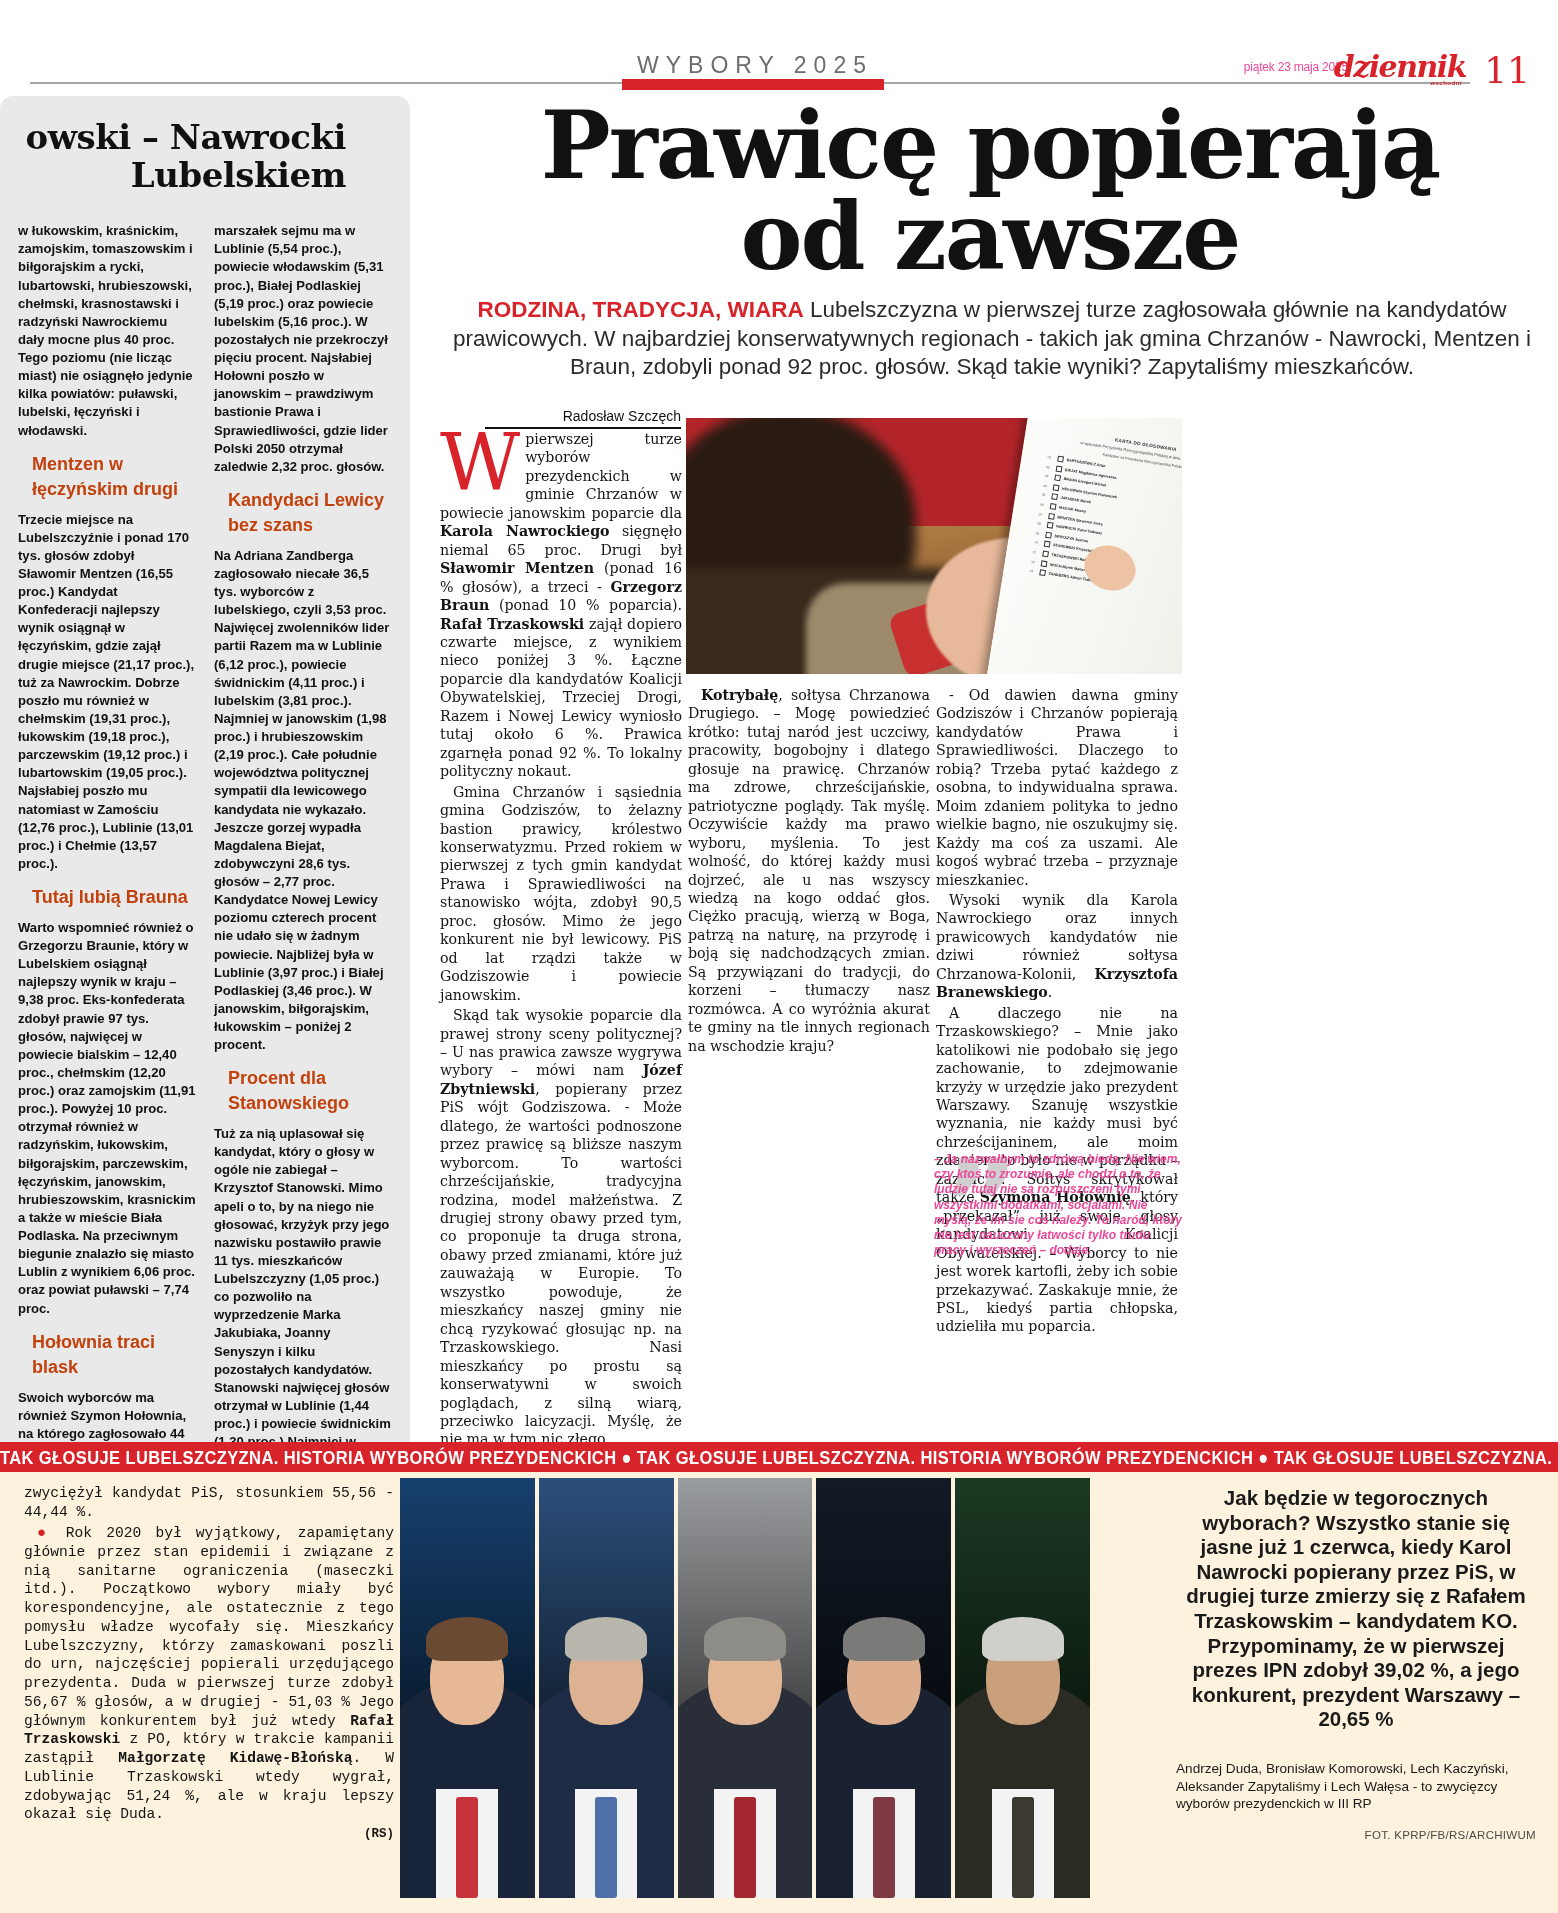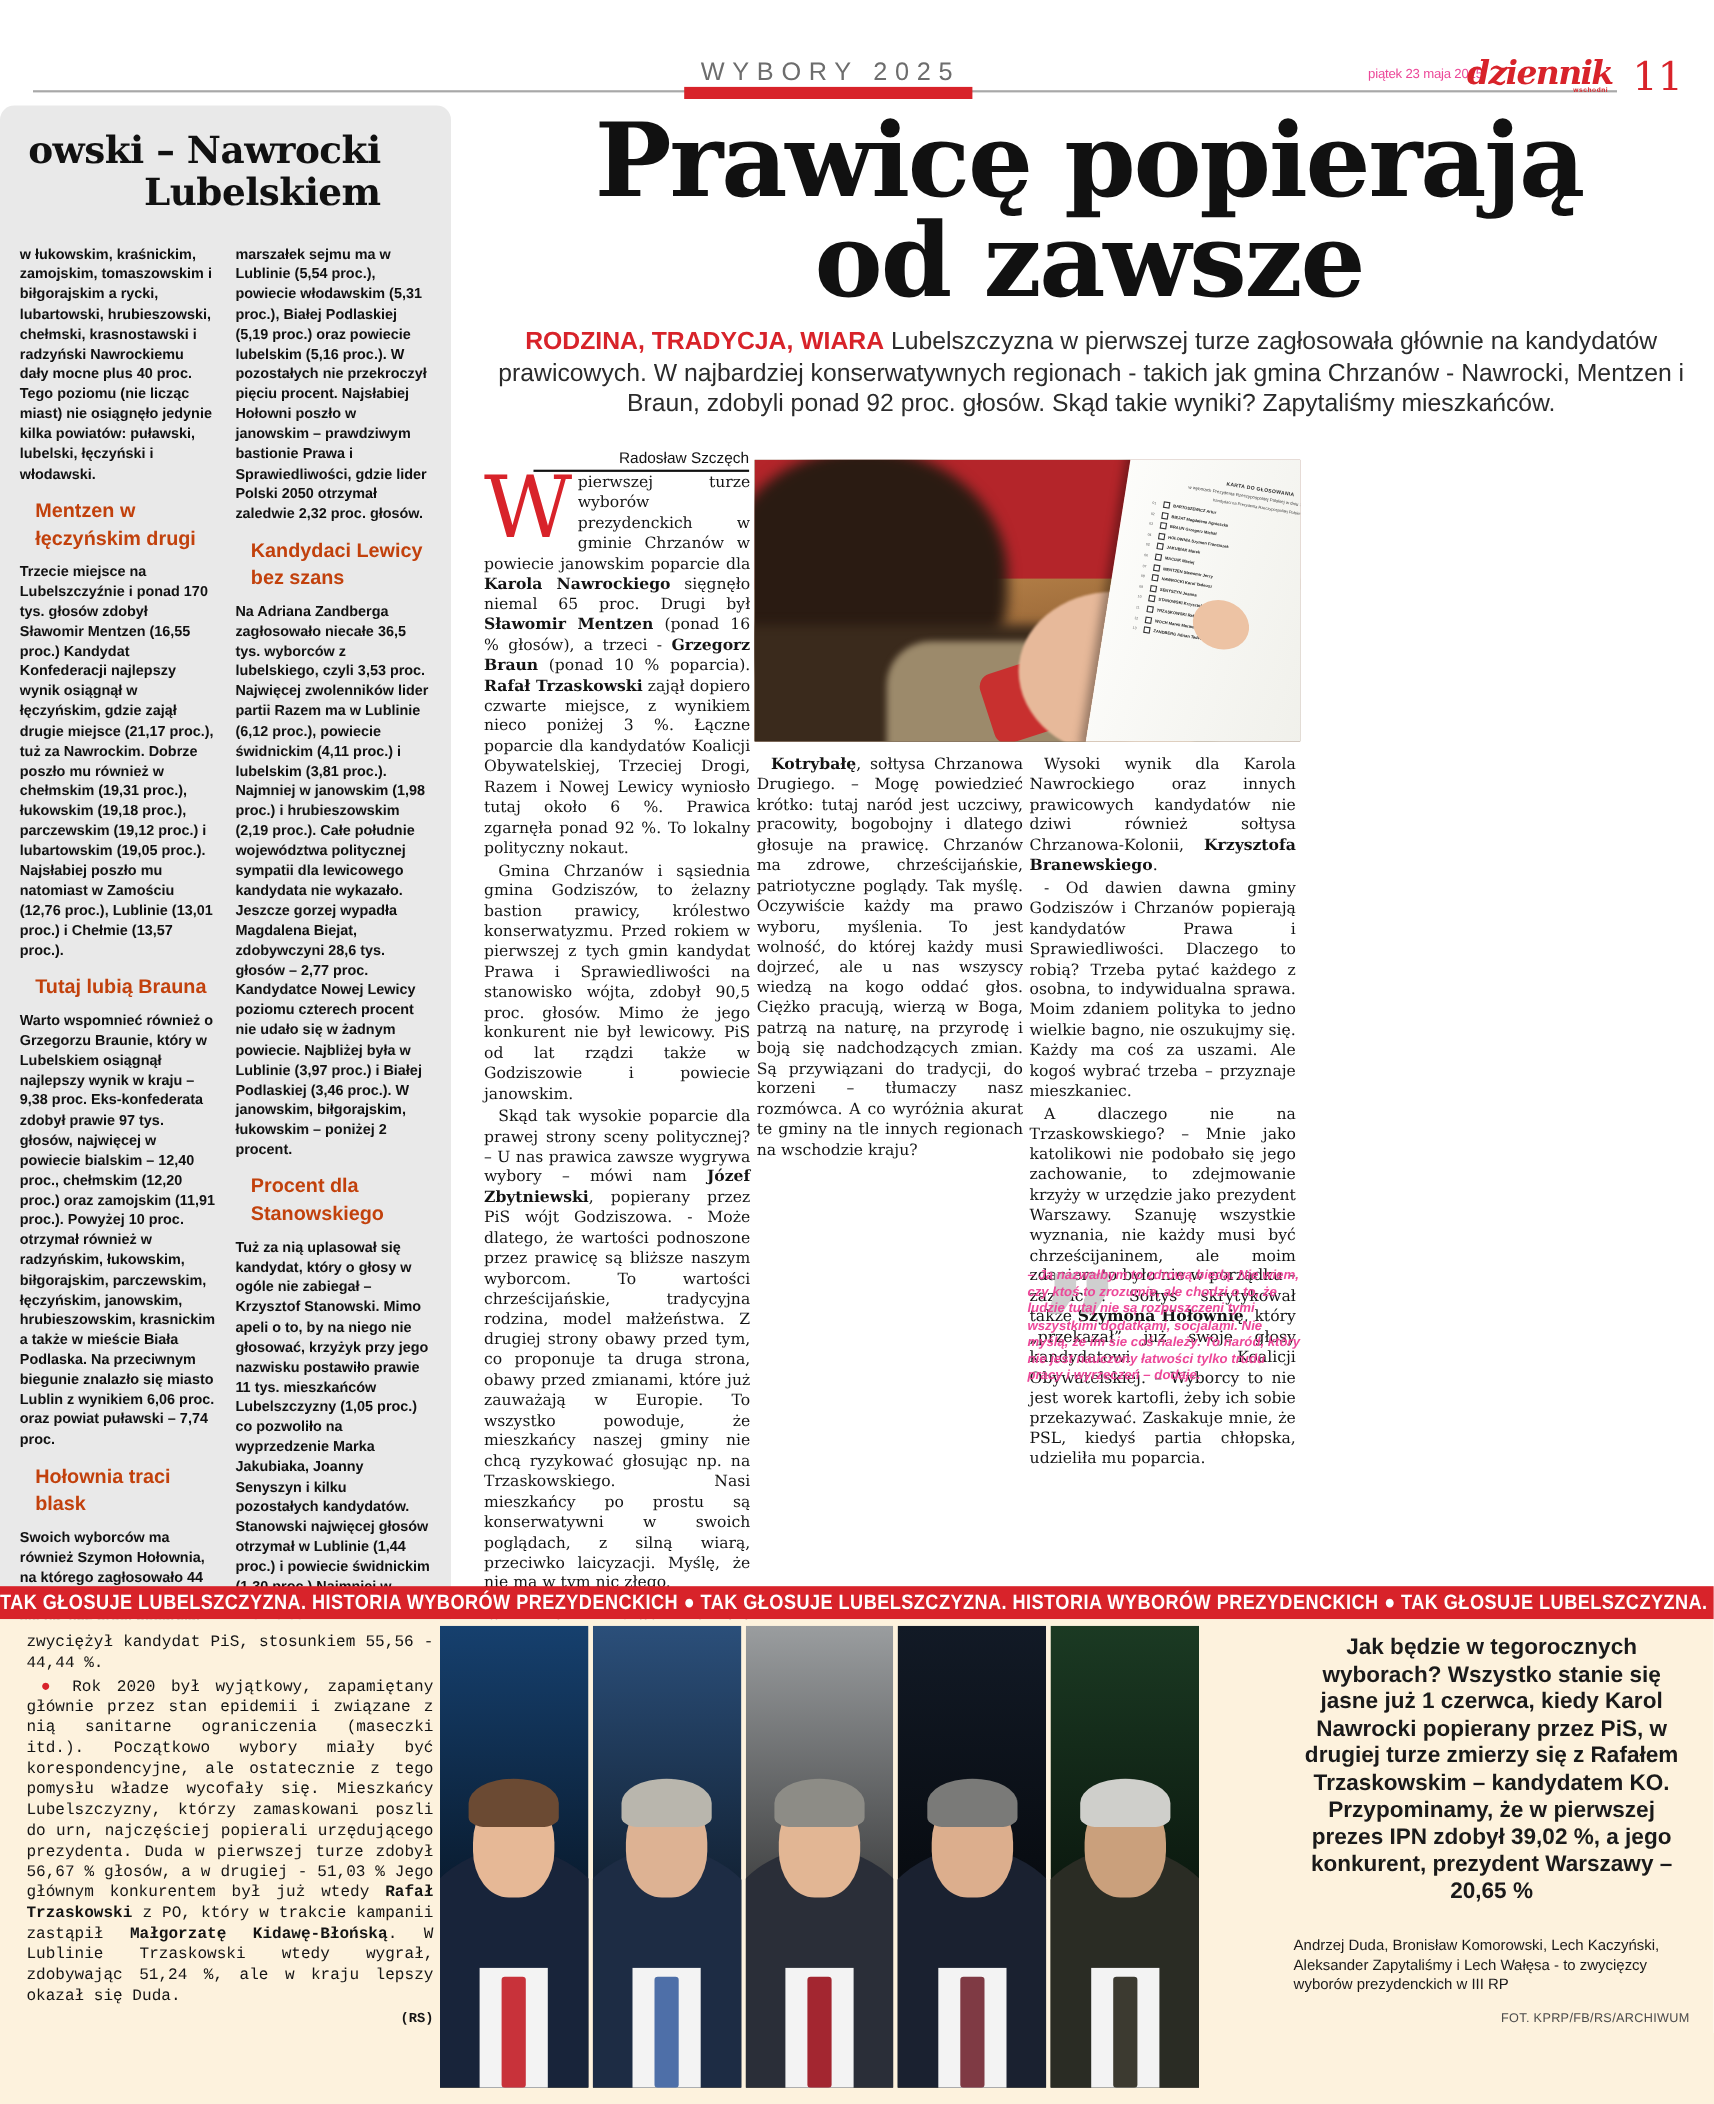--- a/index.html
+++ b/index.html
@@ -352,22 +352,22 @@
   <div class="art-col" id="col1">
       <p class="noind"><span class="dropcap">W</span>pierwszej turze wyborów prezydenckich w gminie Chrzanów w powiecie janowskim poparcie dla <b>Karola Nawrockiego</b> sięgnęło niemal 65 proc. Drugi był <b>Sławomir Mentzen</b> (ponad 16 % głosów), a trzeci - <b>Grzegorz Braun</b> (ponad 10 % poparcia). <b>Rafał Trzaskowski</b> zajął dopiero czwarte miejsce, z wynikiem nieco poniżej 3 %. Łączne poparcie dla kandydatów Koalicji Obywatelskiej, Trzeciej Drogi, Razem i Nowej Lewicy wyniosło tutaj około 6 %. Prawica zgarnęła ponad 92 %. To lokalny polityczny nokaut.</p>
       <p>Gmina Chrzanów i sąsiednia gmina Godziszów, to żelazny bastion prawicy, królestwo konserwatyzmu. Przed rokiem w pierwszej z tych gmin kandydat Prawa i Sprawiedliwości na stanowisko wójta, zdobył 90,5 proc. głosów. Mimo że jego konkurent nie był lewicowy. PiS od lat rządzi także w Godziszowie i powiecie janowskim.</p>
       <p>Skąd tak wysokie poparcie dla prawej strony sceny politycznej? – U nas prawica zawsze wygrywa wybory – mówi nam <b>Józef Zbytniewski</b>, popierany przez PiS wójt Godziszowa. - Może dlatego, że wartości podnoszone przez prawicę są bliższe naszym wyborcom. To wartości chrześcijańskie, tradycyjna rodzina, model małżeństwa. Z drugiej strony obawy przed tym, co proponuje ta druga strona, obawy przed zmianami, które już zauważają w Europie. To wszystko powoduje, że mieszkańcy naszej gminy nie chcą ryzykować głosując np. na Trzaskowskiego. Nasi mieszkańcy po prostu są konserwatywni w swoich poglądach, z silną wiarą, przeciwko laicyzacji. Myślę, że nie ma w tym nic złego.</p>
       <p>O powody tak silnego poparcia dla prawicy zapytaliśmy również <b>Ryszarda</b></p>
     </div>
   <div class="art-col" id="col2">
       <p><b>Kotrybałę</b>, sołtysa Chrzanowa Drugiego. – Mogę powiedzieć krótko: tutaj naród jest uczciwy, pracowity, bogobojny i dlatego głosuje na prawicę. Chrzanów ma zdrowe, chrześcijańskie, patriotyczne poglądy. Tak myślę. Oczywiście każdy ma prawo wyboru, myślenia. To jest wolność, do której każdy musi dojrzeć, ale u nas wszyscy wiedzą na kogo oddać głos. Ciężko pracują, wierzą w Boga, patrzą na naturę, na przyrodę i boją się nadchodzących zmian. Są przywiązani do tradycji, do korzeni – tłumaczy nasz rozmówca. A co wyróżnia akurat te gminy na tle innych regionach na wschodzie kraju?</p>
     </div>
   <div class="art-col" id="col3">
+      <p>- Od dawien dawna gminy Godziszów i Chrzanów popierają kandydatów Prawa i Sprawiedliwości. Dlaczego to robią? Trzeba pytać każdego z osobna, to indywidualna sprawa. Moim zdaniem polityka to jedno wielkie bagno, nie oszukujmy się. Każdy ma coś za uszami. Ale kogoś wybrać trzeba – przyznaje mieszkaniec.</p>
       <p>Wysoki wynik dla Karola Nawrockiego oraz innych prawicowych kandydatów nie dziwi również sołtysa Chrzanowa-Kolonii, <b>Krzysztofa Branewskiego</b>.</p>
-      <p>- Od dawien dawna gminy Godziszów i Chrzanów popierają kandydatów Prawa i Sprawiedliwości. Dlaczego to robią? Trzeba pytać każdego z osobna, to indywidualna sprawa. Moim zdaniem polityka to jedno wielkie bagno, nie oszukujmy się. Każdy ma coś za uszami. Ale kogoś wybrać trzeba – przyznaje mieszkaniec.</p>
       <p>A dlaczego nie na Trzaskowskiego? – Mnie jako katolikowi nie podobało się jego zachowanie, to zdejmowanie krzyży w urzędzie jako prezydent Warszawy. Szanuję wszystkie wyznania, nie każdy musi być chrześcijaninem, ale moim zdaniem to było nie w porządku – zaznacza. Sołtys skrytykował także <b>Szymona Hołownię</b>, który „przekazał” już swoje głosy kandydatowi Koalicji Obywatelskiej. – Wyborcy to nie jest worek kartofli, żeby ich sobie przekazywać. Zaskakuje mnie, że PSL, kiedyś partia chłopska, udzieliła mu poparcia.</p>
     </div>
   <div class="art-col" id="col4"></div>
 
   <div class="pullq">
     <div class="pq-mark">”</div>
     <div class="pq-text">– Ja nazwałbym to zdrową biedą. Nie wiem, czy ktoś to zrozumie, ale chodzi o to, że ludzie tutaj nie są rozpuszczeni tymi wszystkimi dodatkami, socjalami. Nie myślą, że im sie coś należy. To naród, który nie jest nauczony łatwości tylko trudu pracy i wyrzeczeń – dodaje.</div>
   </div>
 
   <div class="banner">

